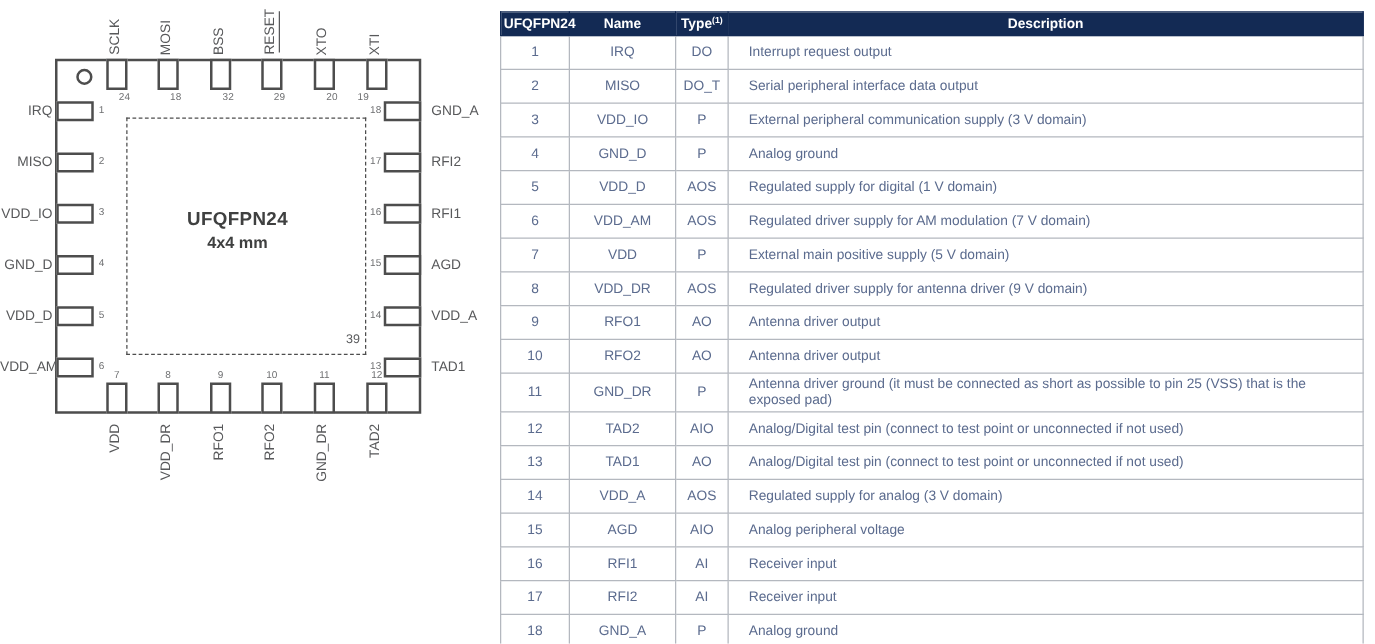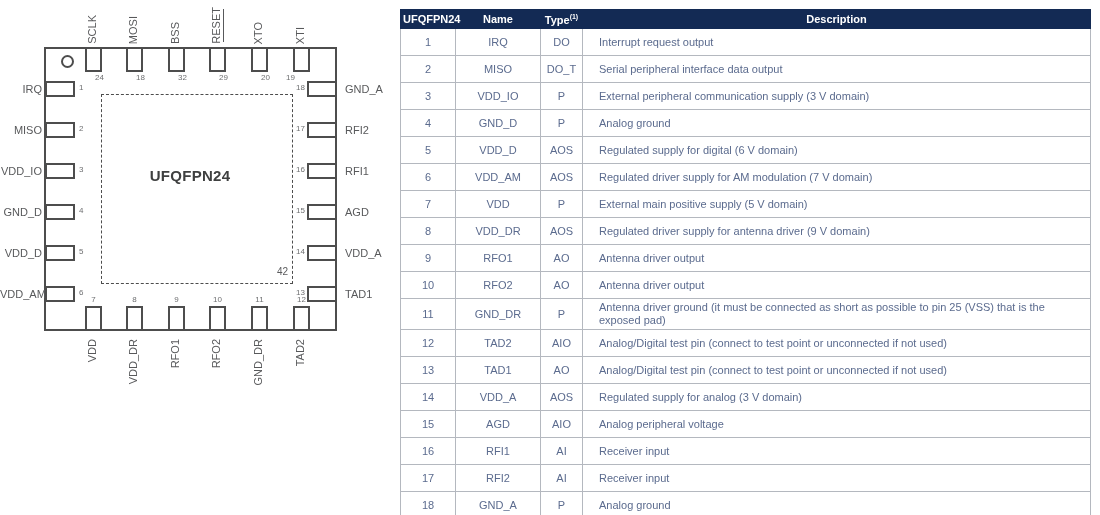--- a/index.html
+++ b/index.html
@@ -87,22 +87,23 @@
 </style>
 </head>
 <body>
 
 <div class="stage">
 
   <div class="pinout">
     <div class="pkg"></div>
     <div class="pin1dot"></div>
     <div class="epad"></div>
-    <div class="epad-num">42</div>
+    <div class="epad-num">39</div>
     <div class="pkg-name">UFQFPN24</div>
+    <div class="pkg-size">4x4 mm</div>
 
     <div class="pbox pbox-t" style="left:85px"></div>
     <div class="pbox pbox-t" style="left:126px"></div>
     <div class="pbox pbox-t" style="left:168px"></div>
     <div class="pbox pbox-t" style="left:209px"></div>
     <div class="pbox pbox-t" style="left:251px"></div>
     <div class="pbox pbox-t" style="left:293px"></div>
     <div class="pnum pnum-t" style="left:83px">24</div>
     <div class="pnum pnum-t" style="left:124px">18</div>
     <div class="pnum pnum-t" style="left:166px">32</div>
@@ -240,21 +241,21 @@
           <td class="c-pin">4</td>
           <td class="c-name">GND_D</td>
           <td class="c-type">P</td>
           <td class="c-desc">Analog ground</td>
         </tr>
 
         <tr>
           <td class="c-pin">5</td>
           <td class="c-name">VDD_D</td>
           <td class="c-type">AOS</td>
-          <td class="c-desc">Regulated supply for digital (6 V domain)</td>
+          <td class="c-desc">Regulated supply for digital (1 V domain)</td>
         </tr>
 
         <tr>
           <td class="c-pin">6</td>
           <td class="c-name">VDD_AM</td>
           <td class="c-type">AOS</td>
           <td class="c-desc">Regulated driver supply for AM modulation (7 V domain)</td>
         </tr>
 
         <tr>

